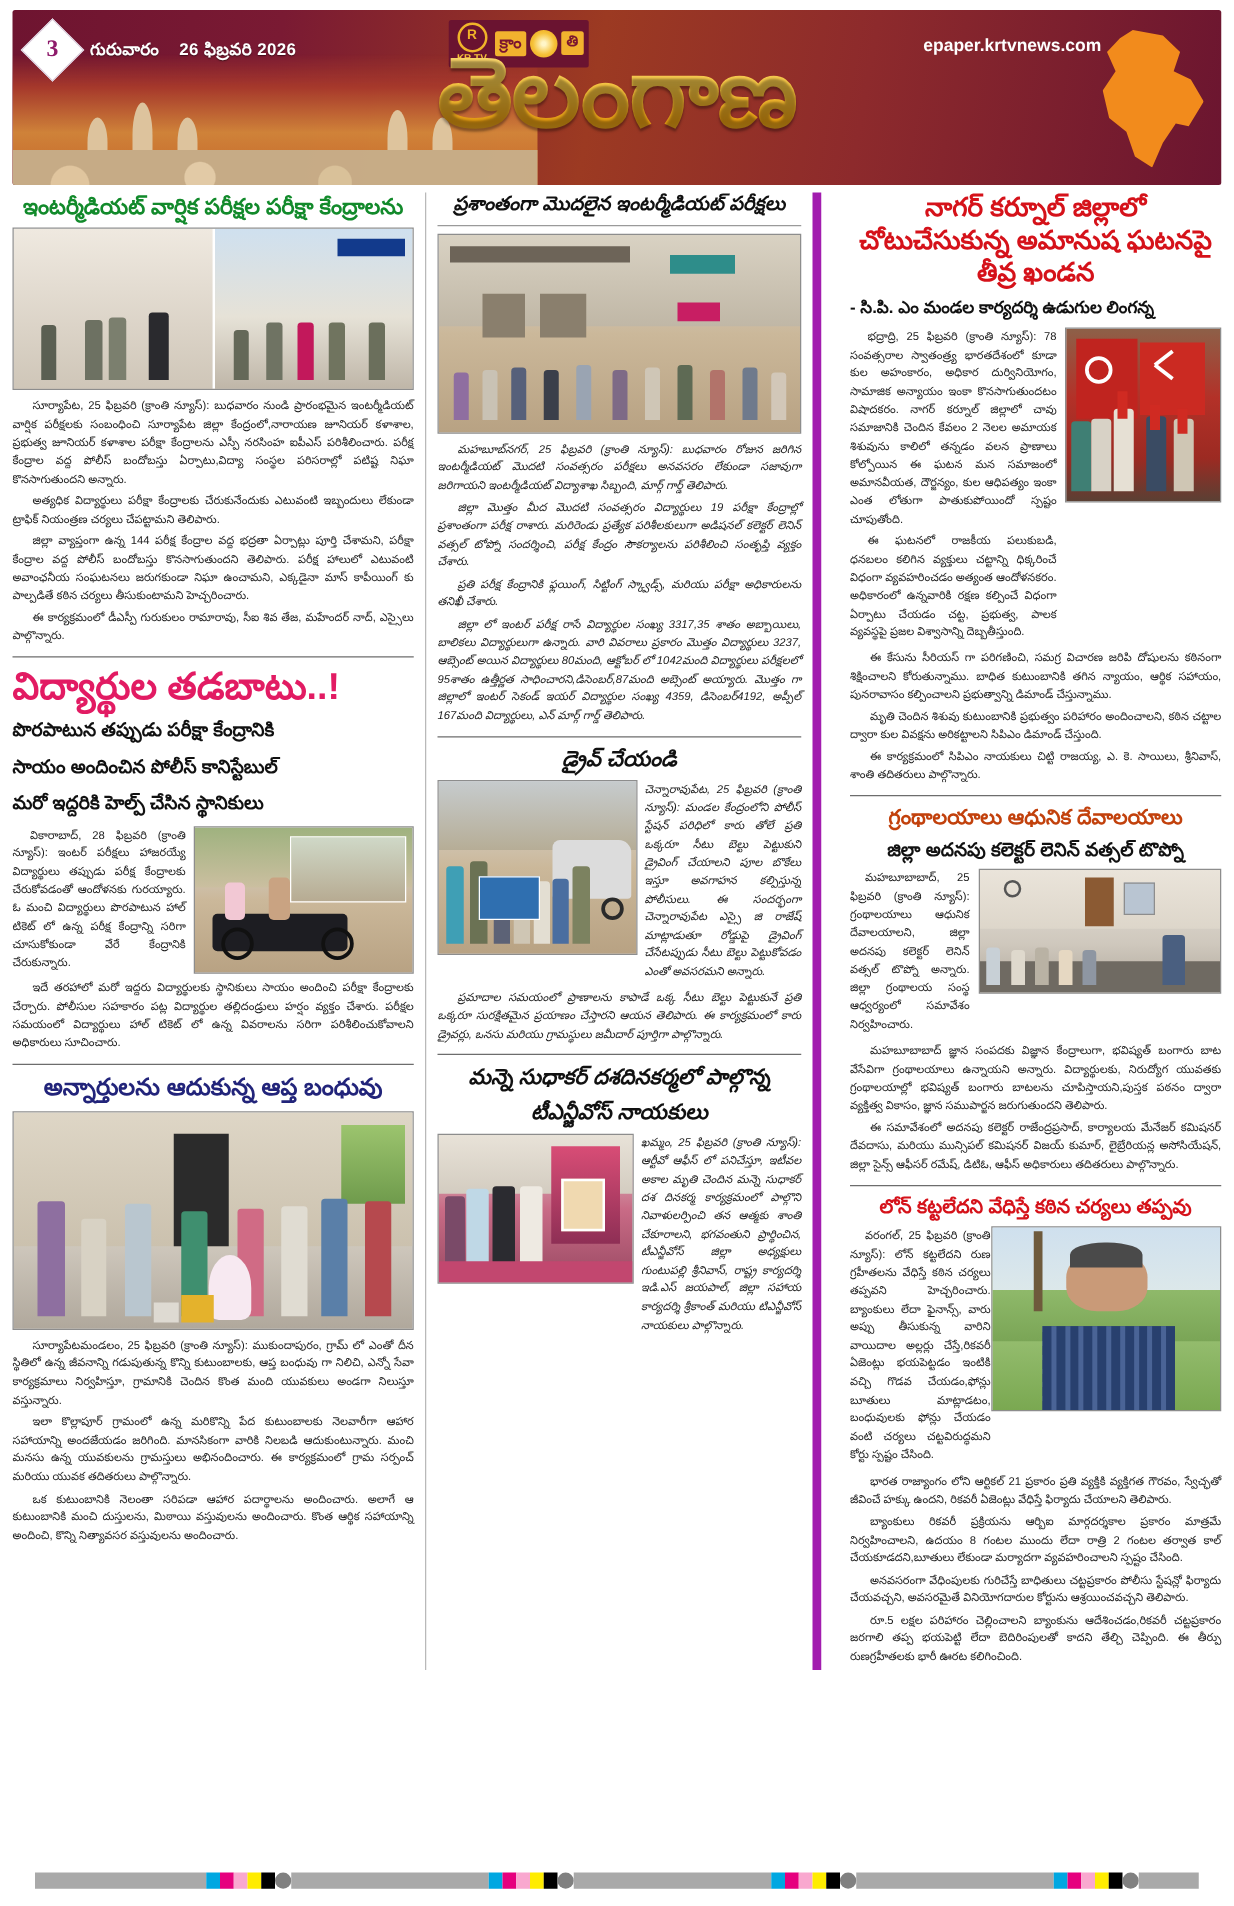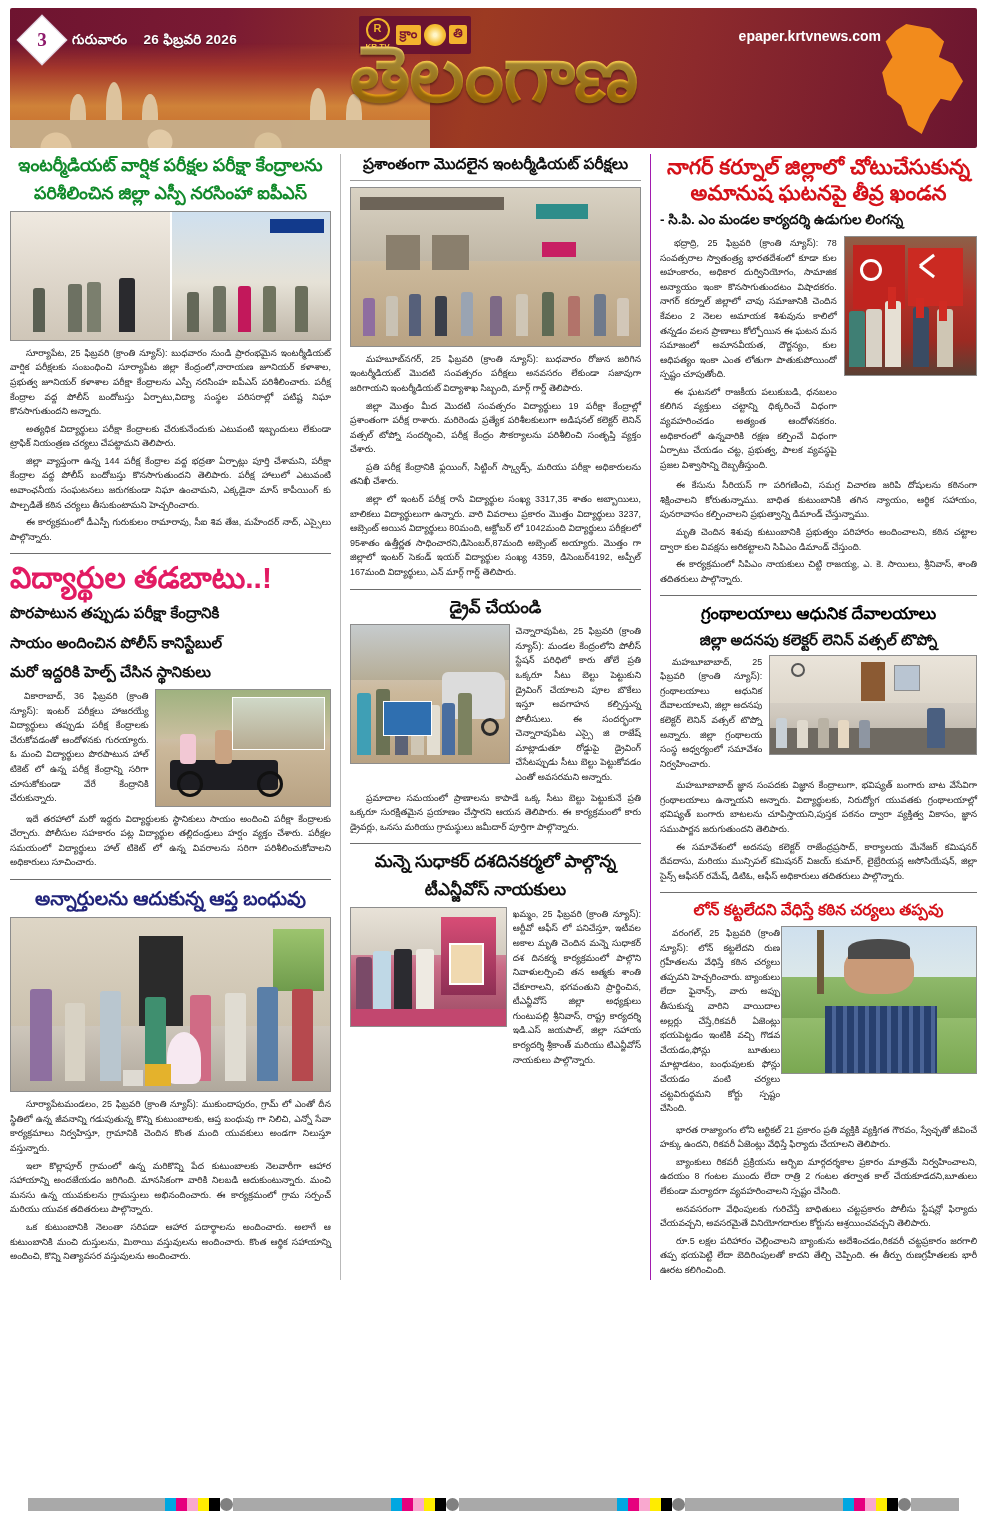--- a/index.html
+++ b/index.html
@@ -43,34 +43,34 @@
     -webkit-background-clip:text;background-clip:text;color:transparent;
     text-shadow:0 2px 2px rgba(0,0,0,.35);white-space:nowrap;}
   .mh-map{position:absolute;right:14px;top:16px;width:86px;height:110px;background:#f28b1c;
     clip-path:polygon(34% 0%,62% 4%,78% 16%,72% 30%,88% 36%,100% 52%,86% 70%,74% 68%,62% 82%,
       52% 100%,36% 92%,28% 74%,12% 64%,6% 44%,18% 30%,10% 16%,22% 6%);}
 
   
   .cols{display:flex;margin:6px 10px 0 10px;gap:0;}
   .col{box-sizing:border-box;}
   .col-left{width:330px;padding-right:9px;}
-  .col-mid{width:310px;padding:0 9px;border-left:1px solid #b9b9b9;}
-  .col-right{width:327px;padding-left:9px;border-left:1px solid #a21caf;}
+  .col-mid{width:310px;padding:0 9px;border-left:1px solid #b9b9b9;font-style:italic;}
+  .col-right{width:327px;padding-left:23px;border-left:7px solid #a21caf;}
 
   .hr{border:0;border-top:1.5px solid #6d6d6d;margin:9px 0 7px;}
   .hr-thin{border:0;border-top:1px solid #9a9a9a;margin:7px 0 6px;}
 
   
   .hl{font-family:"Liberation Sans",sans-serif;font-weight:bold;line-height:1.28;text-align:center;margin:0 0 6px;}
   .hl-green{color:#128a2b;font-size:17.5px;}
   .hl-red{color:#d5121a;font-size:21px;line-height:1.24;}
   .hl-pink{color:#e21b63;font-size:30px;text-align:left;line-height:1.1;margin-bottom:7px;}
   .hl-navy{color:#22247a;font-size:19px;}
   .hl-black{color:#111;font-size:17px;}
-  .hl-orange{color:#000000;font-size:16.5px;}
+  .hl-orange{color:#c2410c;font-size:16.5px;}
   .hl-red-sm{color:#d5121a;font-size:15.5px;}
   .sub-black{font-size:15px;font-weight:bold;color:#111;line-height:1.55;text-align:left;margin:0 0 6px;}
   .kicker{font-size:13.5px;font-weight:bold;color:#111;margin:0 0 5px;}
 
   
   .body{font-size:9px;line-height:1.62;text-align:justify;color:#1a1a1a;
     font-family:"Liberation Sans",sans-serif;}
   .body p{margin:0 0 3px;text-align:justify;}
   .body.ind p{text-indent:16px;}
 
@@ -130,21 +130,20 @@
     <div class="mh-title">తెలంగాణ</div>
     <div class="mh-map"></div>
   </div>
 
   <div class="cols">
 
     <div class="col col-left">
 
       <div>
         <div class="hl hl-green">ఇంటర్మీడియట్ వార్షిక పరీక్షల పరీక్షా కేంద్రాలను</div>
-        <div class="hl hl-green">పరిశీలించిన జిల్లా ఎస్పీ నరసింహా ఐపీఎస్</div>
         <div class="ph im-corr" style="height:130px;display:flex">
           <div style="flex:1;position:relative;border-right:2px solid #fff;background:linear-gradient(180deg,#efe9e0,#cfc6b8)">
             <div class="fig" style="left:14%;width:12px;height:44px;background:#5a5f52"></div>
             <div class="fig" style="left:36%;width:14px;height:48px;background:#6d7162"></div>
             <div class="fig" style="left:48%;width:14px;height:50px;background:#7b7f6e"></div>
             <div class="fig" style="left:68%;width:16px;height:54px;background:#2a2a2e"></div>
           </div>
           <div style="flex:1;position:relative;background:linear-gradient(180deg,#cfe0ef 0%,#e6e2d7 55%,#bfb6a8 100%)">
             <div style="position:absolute;right:4%;top:6%;width:34%;height:14px;background:#123a8c"></div>
             <div class="fig" style="left:10%;width:12px;height:40px;background:#646858"></div>
@@ -165,21 +164,21 @@
       <hr class="hr">
 
       <div>
         <div class="hl hl-pink">విద్యార్థుల తడబాటు..!</div>
         <div class="sub-black">పొరపాటున తప్పుడు పరీక్షా కేంద్రానికి</div>
         <div class="sub-black">సాయం అందించిన పోలీస్ కానిస్టేబుల్</div>
         <div class="sub-black">మరో ఇద్దరికి హెల్ప్ చేసిన స్థానికులు</div>
 
         <div style="display:flex;gap:6px;margin-top:4px">
           <div class="body" style="width:44%">
-            <p style="text-indent:14px">వికారాబాద్, 36 ఫిబ్రవరి (క్రాంతి న్యూస్): ఇంటర్ పరీక్షలు హాజరయ్యే విద్యార్థులు తప్పుడు పరీక్ష కేంద్రాలకు చేరుకోవడంతో ఆందోళనకు గురయ్యారు. ఓ మంచి విద్యార్థులు పొరపాటున హాల్ టికెట్ లో ఉన్న పరీక్ష కేంద్రాన్ని సరిగా చూసుకోకుండా వేరే కేంద్రానికి చేరుకున్నారు.</p>
+            <p style="text-indent:14px">వికారాబాద్, 28 ఫిబ్రవరి (క్రాంతి న్యూస్): ఇంటర్ పరీక్షలు హాజరయ్యే విద్యార్థులు తప్పుడు పరీక్ష కేంద్రాలకు చేరుకోవడంతో ఆందోళనకు గురయ్యారు. ఓ మంచి విద్యార్థులు పొరపాటున హాల్ టికెట్ లో ఉన్న పరీక్ష కేంద్రాన్ని సరిగా చూసుకోకుండా వేరే కేంద్రానికి చేరుకున్నారు.</p>
           </div>
           <div style="width:56%">
             <div class="ph im-street" style="height:118px;position:relative">
               <div style="position:absolute;left:0;top:0;width:100%;height:42%;background:linear-gradient(180deg,#9fb27f,#cbbfa0)"></div>
               <div style="position:absolute;left:8%;bottom:14%;width:62%;height:30px;background:#1d1d22;border-radius:4px"></div>
               <div style="position:absolute;left:14%;bottom:36%;width:16px;height:30px;background:#f2c8d4;border-radius:4px"></div>
               <div style="position:absolute;left:34%;bottom:36%;width:17px;height:34px;background:#c9a382;border-radius:4px"></div>
               <div style="position:absolute;left:12%;bottom:8%;width:20px;height:20px;border:3px solid #111;border-radius:50%"></div>
               <div style="position:absolute;left:58%;bottom:8%;width:20px;height:20px;border:3px solid #111;border-radius:50%"></div>
               <div style="position:absolute;right:3%;top:6%;width:52%;height:44%;border:1.5px solid #fff;background:linear-gradient(180deg,#cfd8c7,#b7ab92)"></div>

